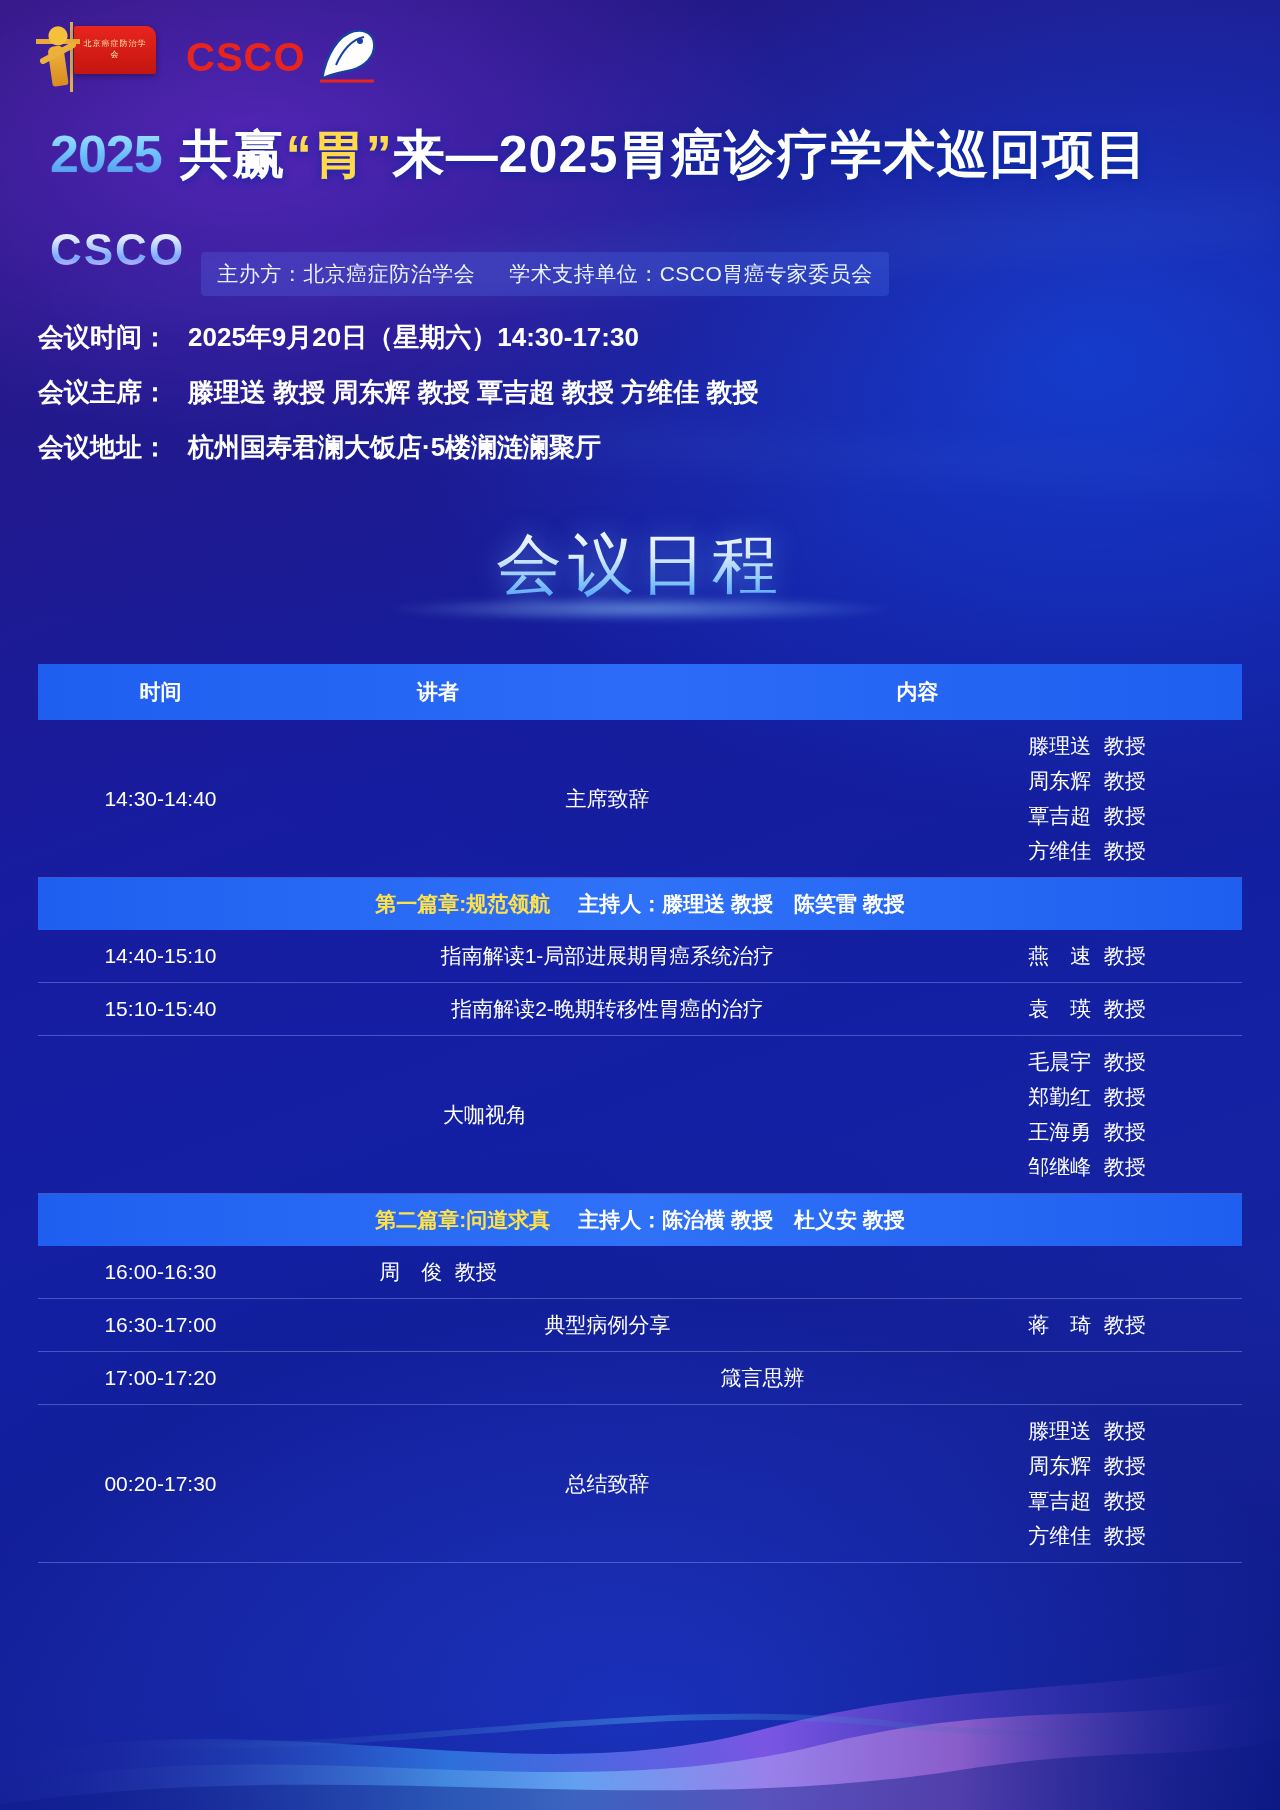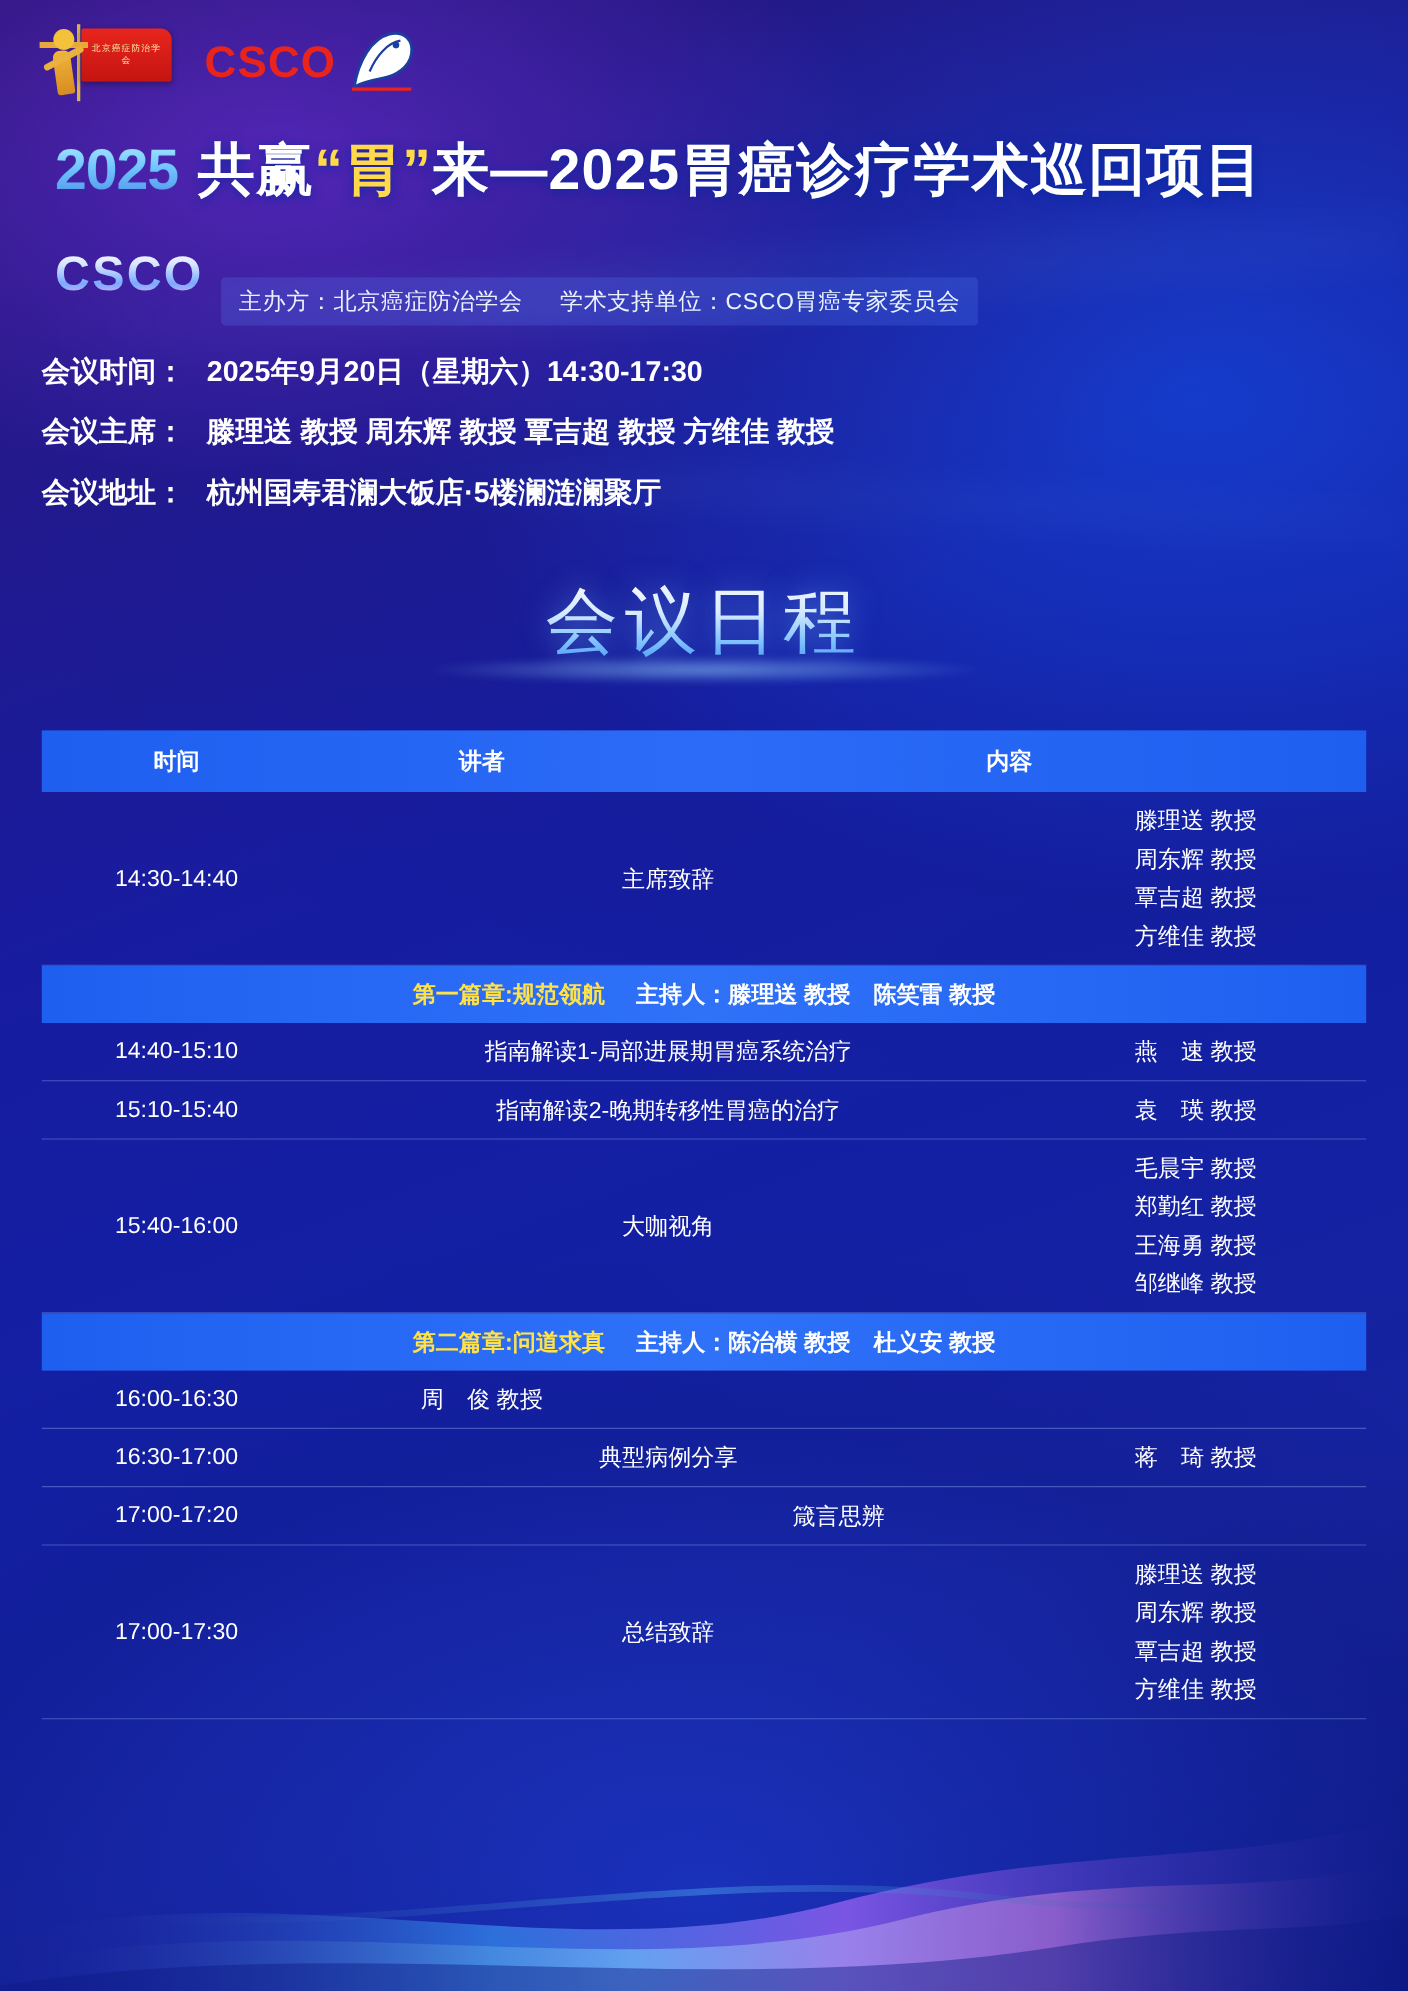--- a/index.html
+++ b/index.html
@@ -121,21 +121,21 @@
     color:#ffffff; font-size:21px; font-weight:bold;
   }
   .head-row .c { padding:14px 0; display:flex; align-items:center; justify-content:center; }
   .c-time { width:245px; flex:none; text-align:center; }
   .c-content { flex:1; text-align:center; }
   .c-speaker { width:310px; flex:none; text-align:center; }
 
   .item-row { border-bottom:1px solid rgba(160,195,255,.35); color:#ffffff; }
   .item-row .c { display:flex; align-items:center; justify-content:center; padding:12px 0; font-size:21px; }
   .item-row .c-speaker { flex-direction:column; gap:7px; }
-  .spk { white-space:pre; }
+  .spk { white-space:pre;font-family:Liberation Mono, monospace; }
 
   .chapter-row {
     background:linear-gradient(90deg,#1f5ff0 0%, #2f72f8 50%, #1f5ff0 100%);
     color:#ffe24a; font-size:21px; font-weight:bold;
     justify-content:center; align-items:center; padding:12px 0;
     display:flex; gap:28px; margin:0 0 0 0;
   }
   .chapter-row .ch-name { color:#ffe24a; }
   .chapter-row .ch-host { color:#ffffff; }
 
@@ -234,21 +234,20 @@
         </div>
       </div>
       <div class="row item-row">
         <div class="c c-time">15:10-15:40</div>
         <div class="c c-content">指南解读2-晚期转移性胃癌的治疗</div>
         <div class="c c-speaker">
           <span class="spk">袁　瑛 教授</span>
         </div>
       </div>
       <div class="row item-row">
-        <div class="c c-time">15:40-16:00</div>
         <div class="c c-content">大咖视角</div>
         <div class="c c-speaker">
           <span class="spk">毛晨宇 教授</span>
           <span class="spk">郑勤红 教授</span>
           <span class="spk">王海勇 教授</span>
           <span class="spk">邹继峰 教授</span>
         </div>
       </div>
       <div class="chapter-row">
         <span class="ch-name">第二篇章:问道求真</span>
@@ -265,21 +264,21 @@
         <div class="c c-content">典型病例分享</div>
         <div class="c c-speaker">
           <span class="spk">蒋　琦 教授</span>
         </div>
       </div>
       <div class="row item-row">
         <div class="c c-time">17:00-17:20</div>
         <div class="c c-content">箴言思辨</div>
       </div>
       <div class="row item-row">
-        <div class="c c-time">17:00-17:30</div>
+        <div class="c c-time">00:20-17:30</div>
         <div class="c c-content">总结致辞</div>
         <div class="c c-speaker">
           <span class="spk">滕理送 教授</span>
           <span class="spk">周东辉 教授</span>
           <span class="spk">覃吉超 教授</span>
           <span class="spk">方维佳 教授</span>
         </div>
       </div>
     </div>
 </div>

